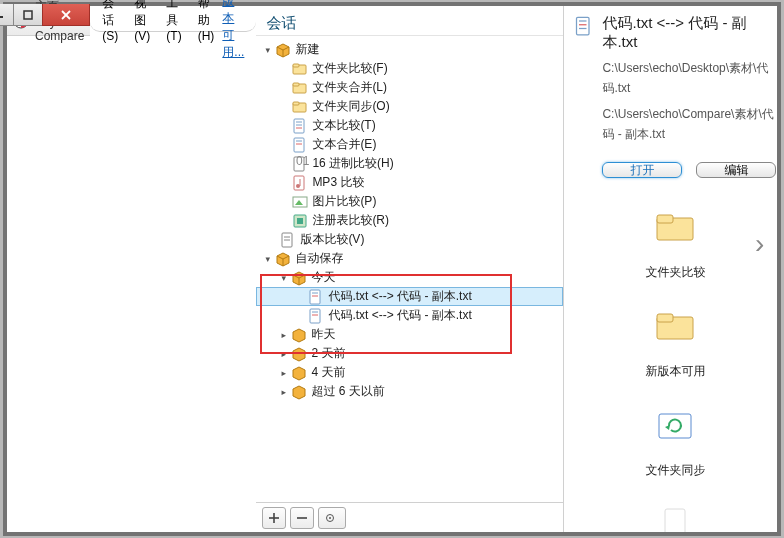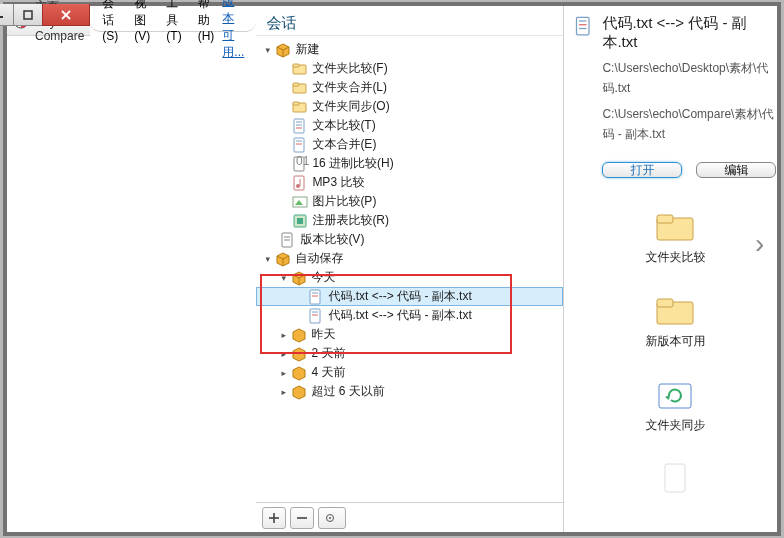--- a/index.html
+++ b/index.html
@@ -29,21 +29,21 @@
 .sq-btn { width: 24px; height: 22px; border: 1px solid #aaa; border-radius: 3px; background: linear-gradient(#fdfdfd,#ececec); display: flex; align-items: center; justify-content: center; margin-right: 4px; cursor: pointer; }
 .main { flex: 1; display: flex; flex-direction: column; padding: 8px 8px 0 10px; position: relative; }
 .main-header { display: flex; align-items: flex-start; gap: 8px; }
 .main-header .doc-icon { width: 20px; height: 20px; flex-shrink:0; margin-top:2px;}
 .main-title { font-size: 15px; color: #222; }
 .main-paths { margin-left: 28px; margin-top: 6px; color: #555; line-height: 20px; }
 .main-buttons { margin: 18px 0 0 28px; display: flex; gap: 14px; }
 .btn { width: 80px; height: 16px; border: 1px solid #888; border-radius: 6px; background: linear-gradient(#fefefe,#e7e7e7); display:flex; align-items:center; justify-content:center; cursor:pointer; }
 .btn.primary { border-color: #2d8fd4; box-shadow: 0 0 3px rgba(50,150,220,.6); color: #1a6fb8; }
 .category-area { flex: 1; display: flex; flex-direction: column; align-items: center; gap: 28px; padding-top: 32px; position: relative; overflow:hidden; }
-.cat-item { display: flex; flex-direction: column; align-items: center; gap: 5px; width: 110px; }
+.cat-item { display: flex; flex-direction: column; align-items: center; gap: 20px; width: 110px; }
 .cat-item .cat-label { color: #222; }
 .folder-icon { width: 40px; height: 34px; }
 .arrow-right { position: absolute; right: 12px; top: 50px; font-size: 28px; color: #888; }
 .bottombar { height: 6px; background: #c83b3b; }
 
 svg { overflow: visible; }
 </style>
 </head>
 <body>
 

